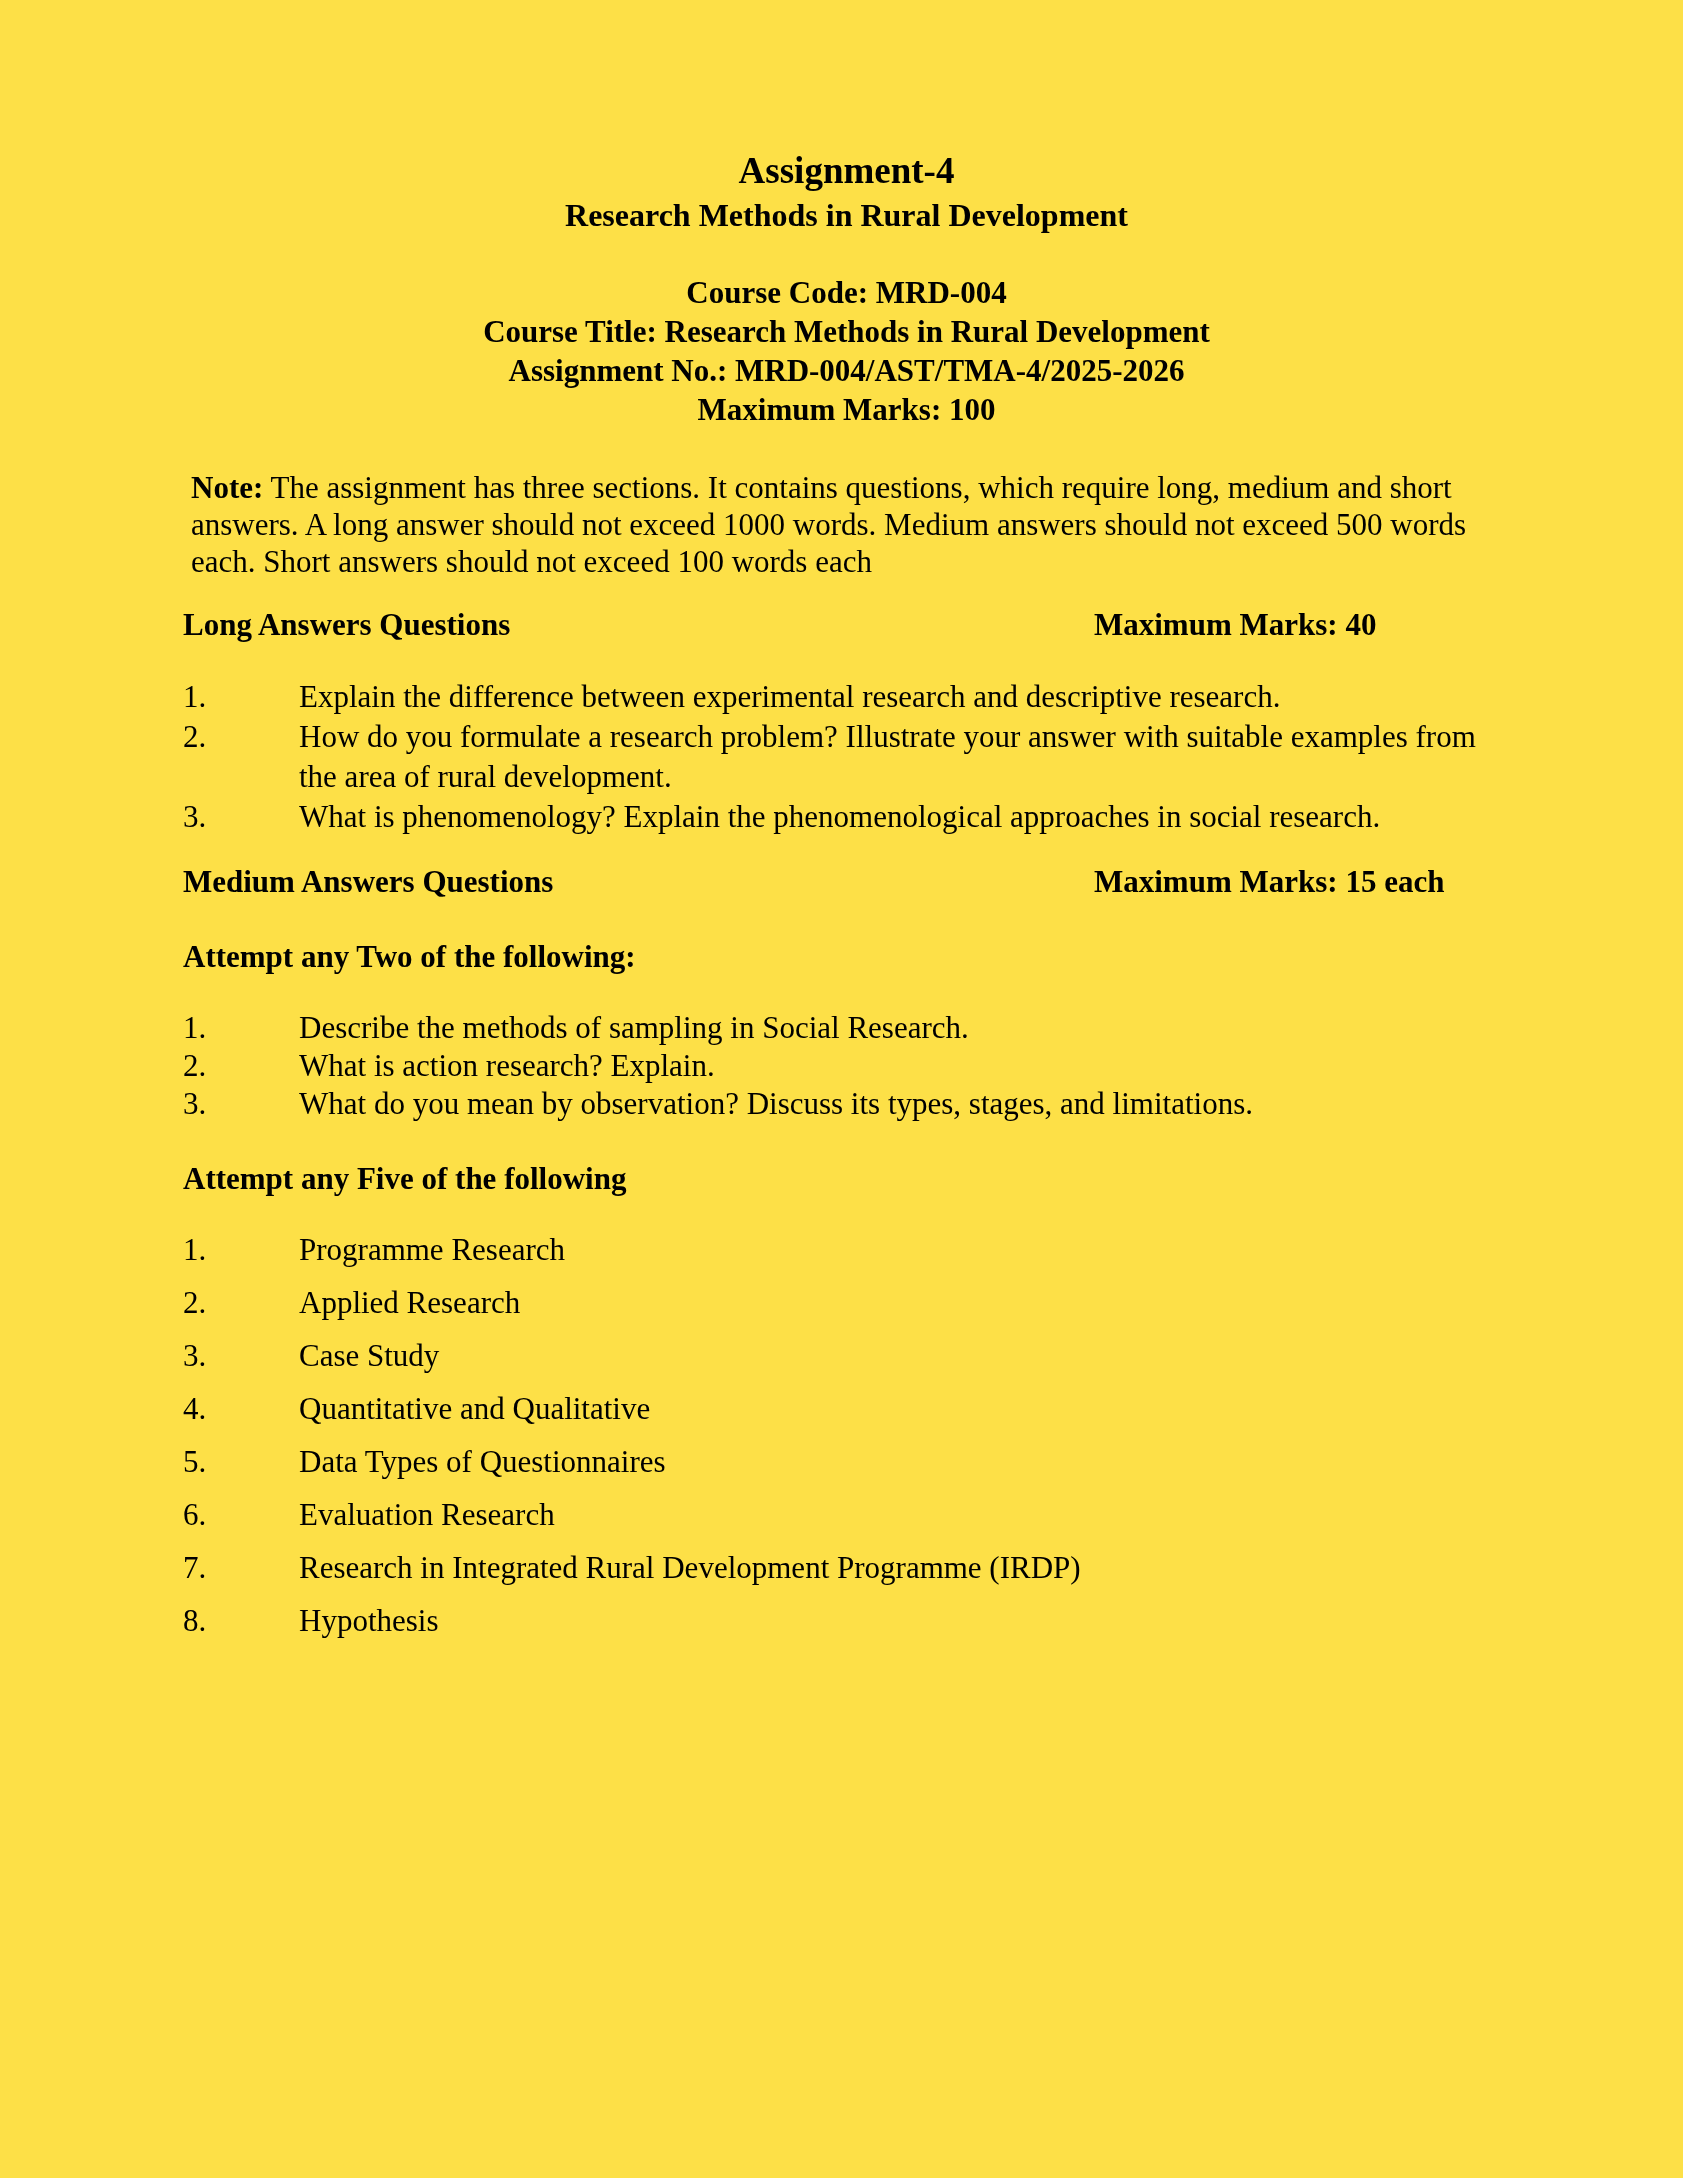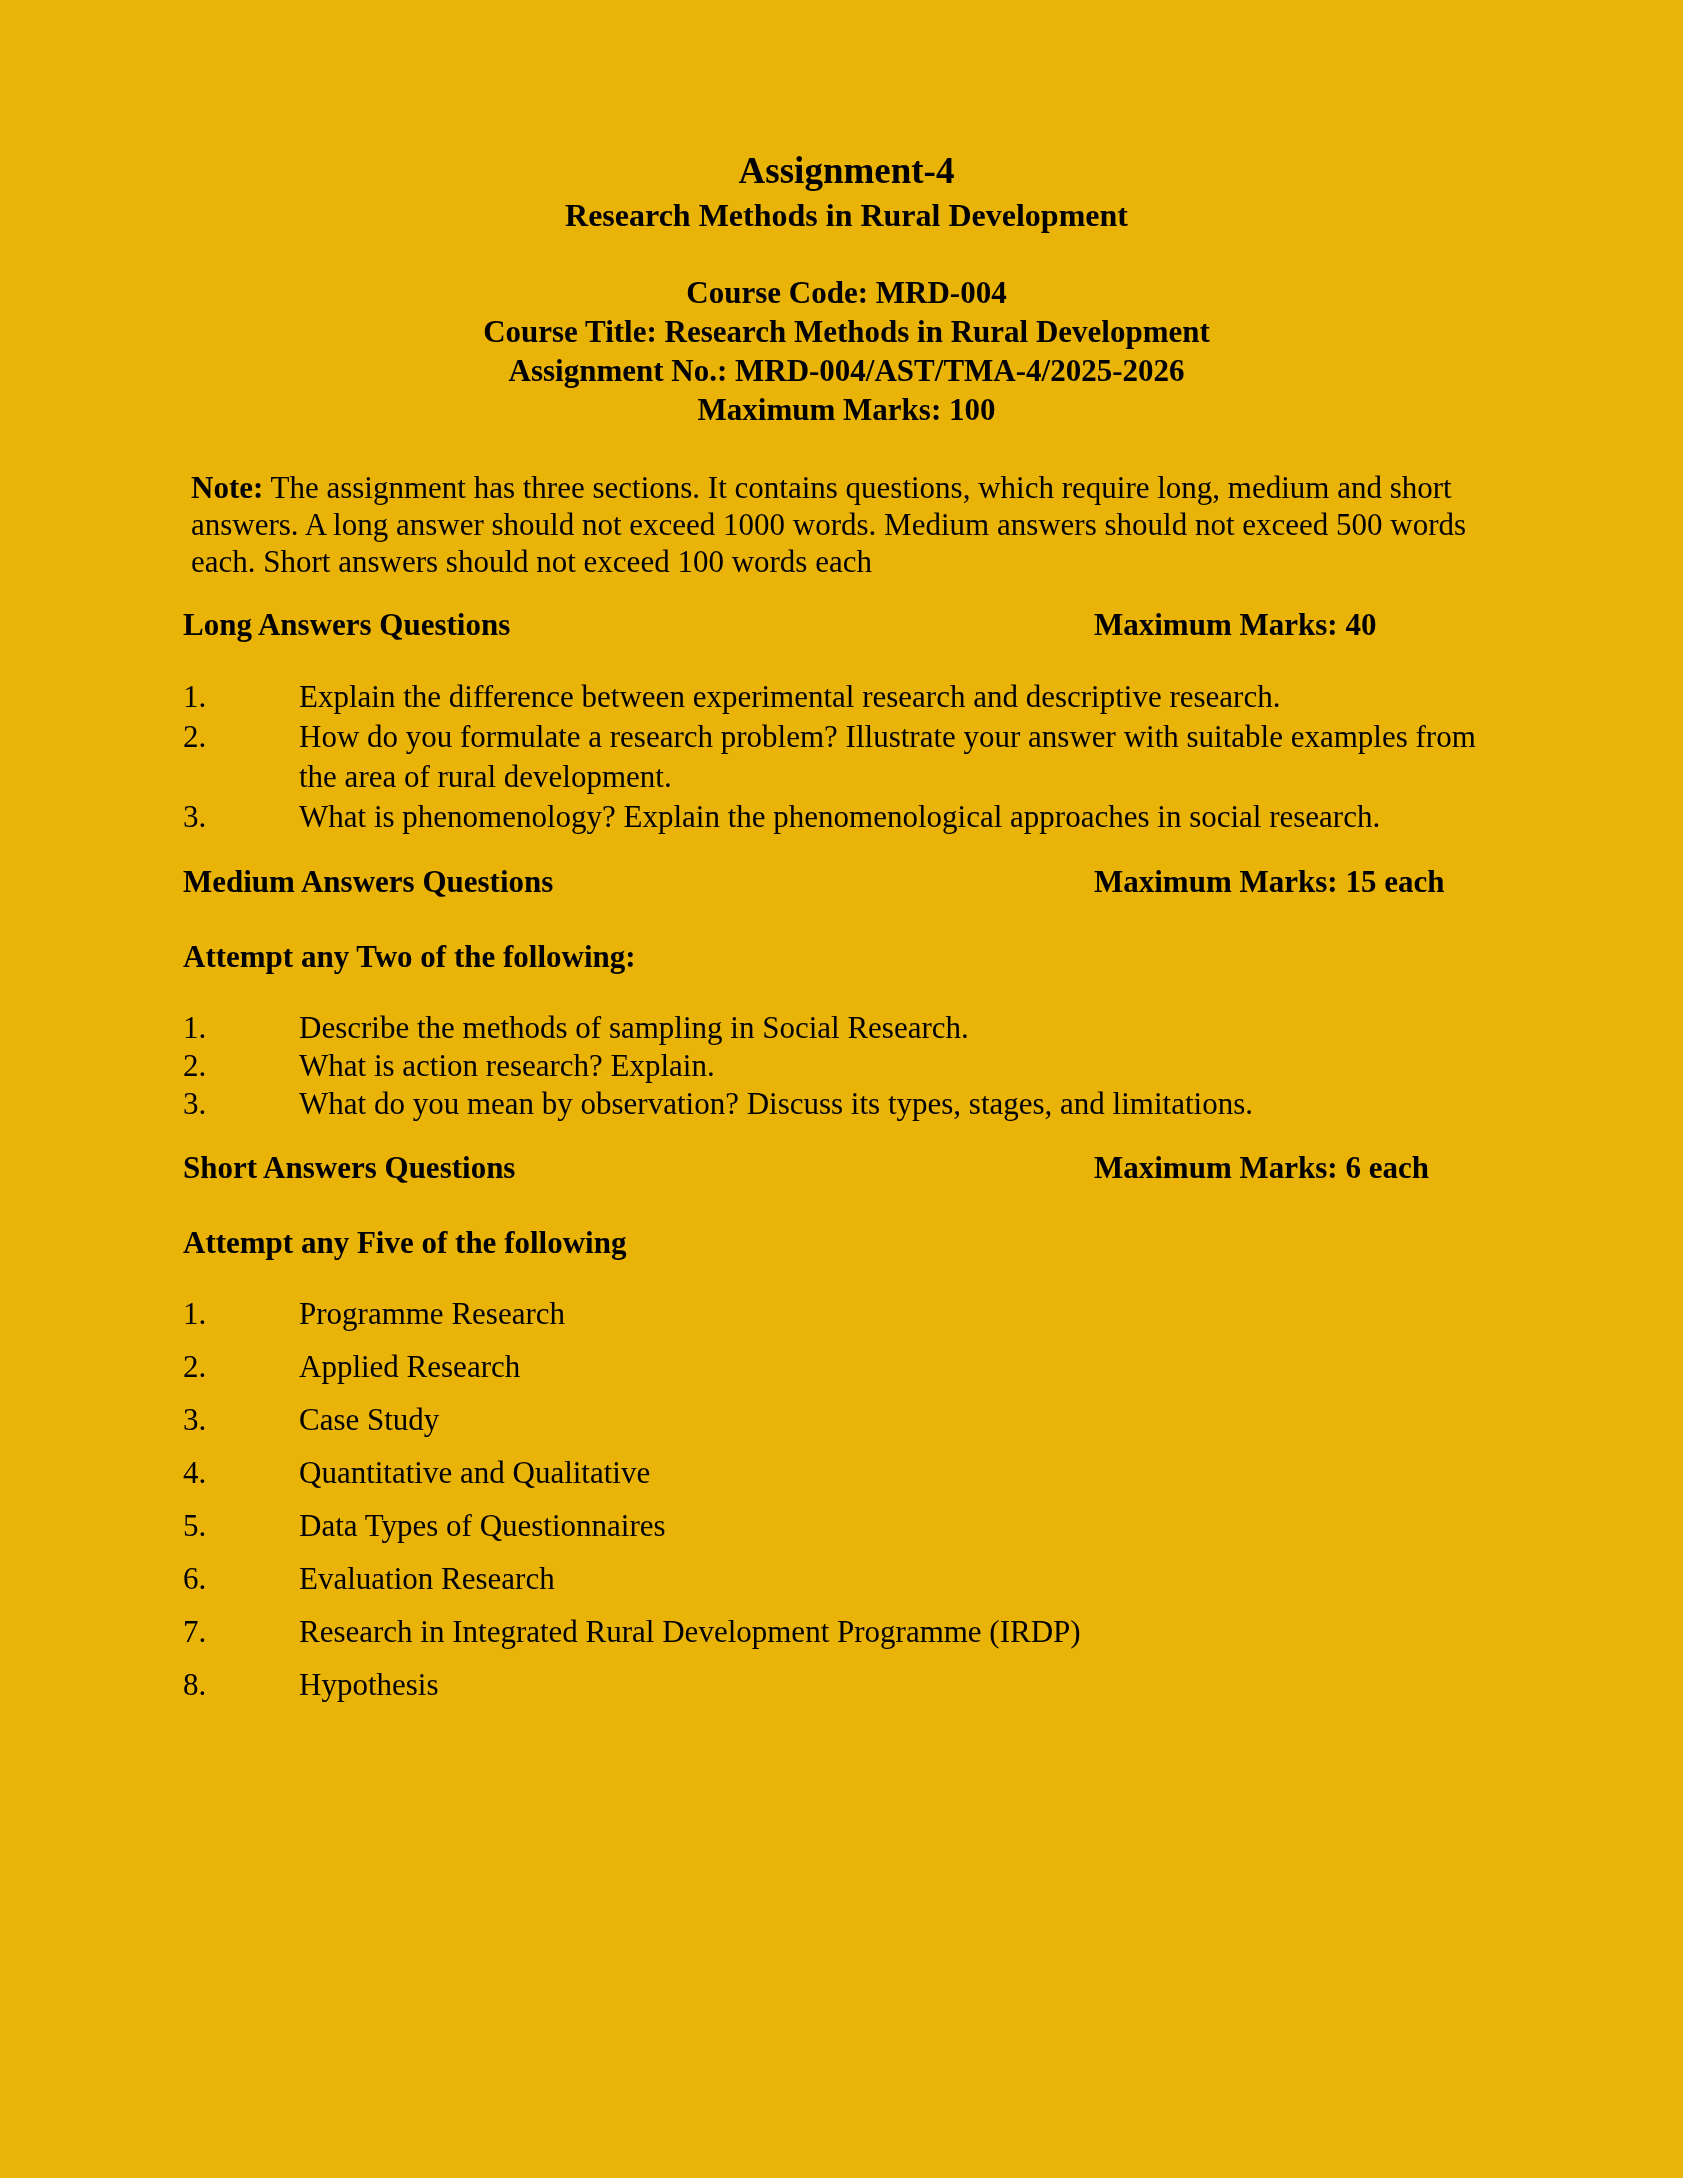--- a/index.html
+++ b/index.html
@@ -1,20 +1,20 @@
 <!DOCTYPE html>
 <html><head>
 <meta charset="utf-8">
 <style>
   html, body { margin: 0; padding: 0; background: #e8e8e8; }
   .page {
     position: relative;
     width: 1683px;
     height: 2178px;
-    background: #eab308;
+    background: #fde047;
     font-family: "Liberation Serif", "DejaVu Serif", serif;
     color: #000000;
     overflow: hidden;
   }
   .content {
     position: absolute;
     left: 183px;
     top: 0;
     width: 1327px;
   }
@@ -138,24 +138,20 @@
       <li>
         <span class="q-num">2.</span>
         <span class="q-text">What is action research? Explain.</span>
       </li>
       <li>
         <span class="q-num">3.</span>
         <span class="q-text">What do you mean by observation? Discuss its types, stages, and limitations.</span>
       </li>
     </ol>
 
-    <div class="section-head">
-      <span>Short Answers Questions</span>
-      <span class="section-marks">Maximum Marks: 6 each</span>
-    </div>
     <p class="attempt">Attempt any Five of the following</p>
     <ol class="qlist short">
       <li>
         <span class="q-num">1.</span>
         <span class="q-text">Programme Research</span>
       </li>
       <li>
         <span class="q-num">2.</span>
         <span class="q-text">Applied Research</span>
       </li>

